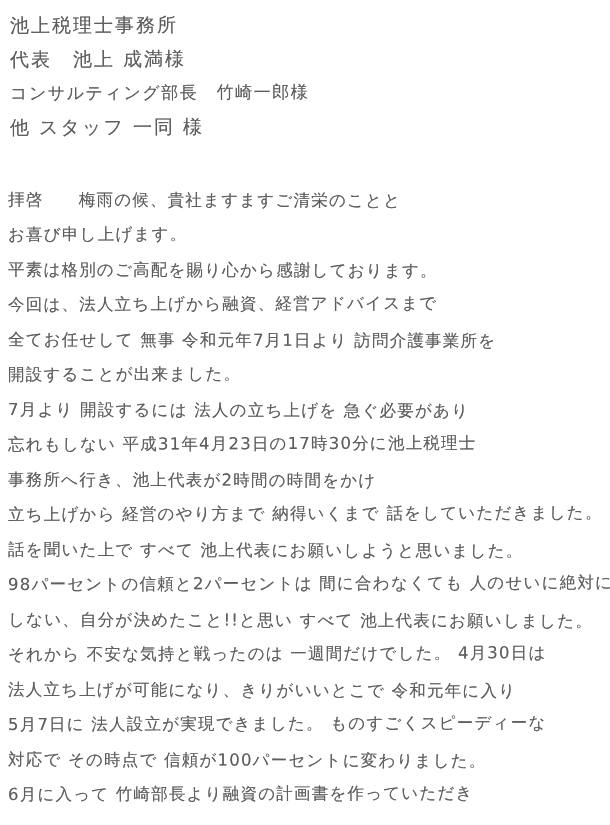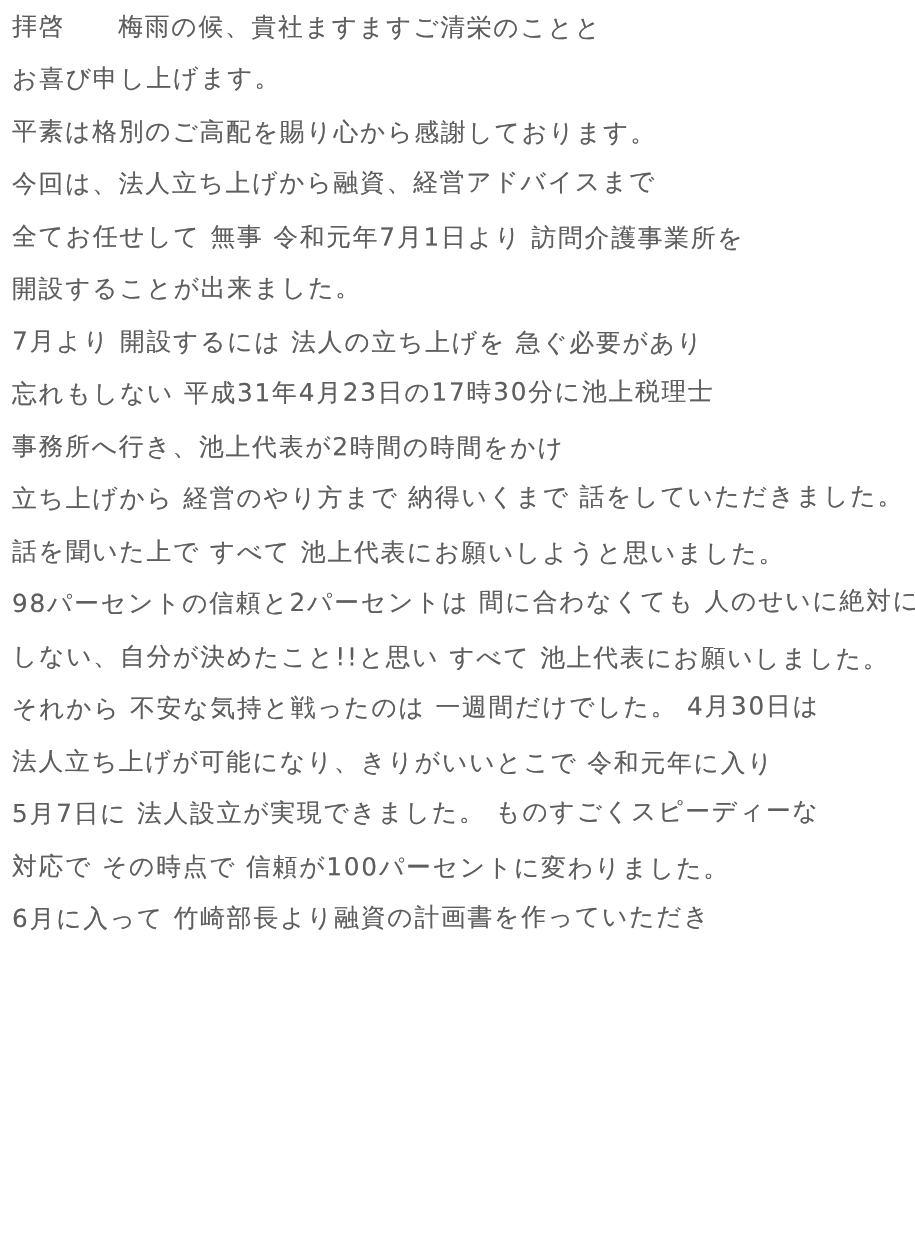--- a/index.html
+++ b/index.html
@@ -27,20 +27,21 @@
     letter-spacing: 2px;
     white-space: nowrap;
     transform: rotate(-0.25deg);
     transform-origin: left center;
   }
   .recipient-block .line:nth-child(3) {
     font-size: 17px;
     letter-spacing: 1.5px;
   }
   .letter-body {
+    margin-top: 38px;
     padding-left: 8px;
   }
   .letter-body .line {
     height: 35px;
     line-height: 35px;
     font-size: 16.5px;
     letter-spacing: 1.2px;
     white-space: nowrap;
     transform: rotate(-0.2deg);
     transform-origin: left center;
@@ -51,20 +52,26 @@
   
   .line {
     text-shadow: 0 0 0.4px rgba(94,94,94,0.55);
   }
 </style>
 </head>
 <body>
 
 <div class="page">
 
+  <div class="recipient-block">
+    <div class="line">池上税理士事務所</div>
+    <div class="line">代表　池上 成満様</div>
+    <div class="line">コンサルティング部長　竹崎一郎様</div>
+    <div class="line">他 スタッフ 一同 様</div>
+  </div>
 
   <div class="letter-body">
     <div class="line">拝啓　　梅雨の候、貴社ますますご清栄のことと</div>
     <div class="line">お喜び申し上げます。</div>
     <div class="line">平素は格別のご高配を賜り心から感謝しております。</div>
     <div class="line">今回は、法人立ち上げから融資、経営アドバイスまで</div>
     <div class="line">全てお任せして 無事 令和元年7月1日より 訪問介護事業所を</div>
     <div class="line">開設することが出来ました。</div>
     <div class="line">7月より 開設するには 法人の立ち上げを 急ぐ必要があり</div>
     <div class="line">忘れもしない 平成31年4月23日の17時30分に池上税理士</div>

